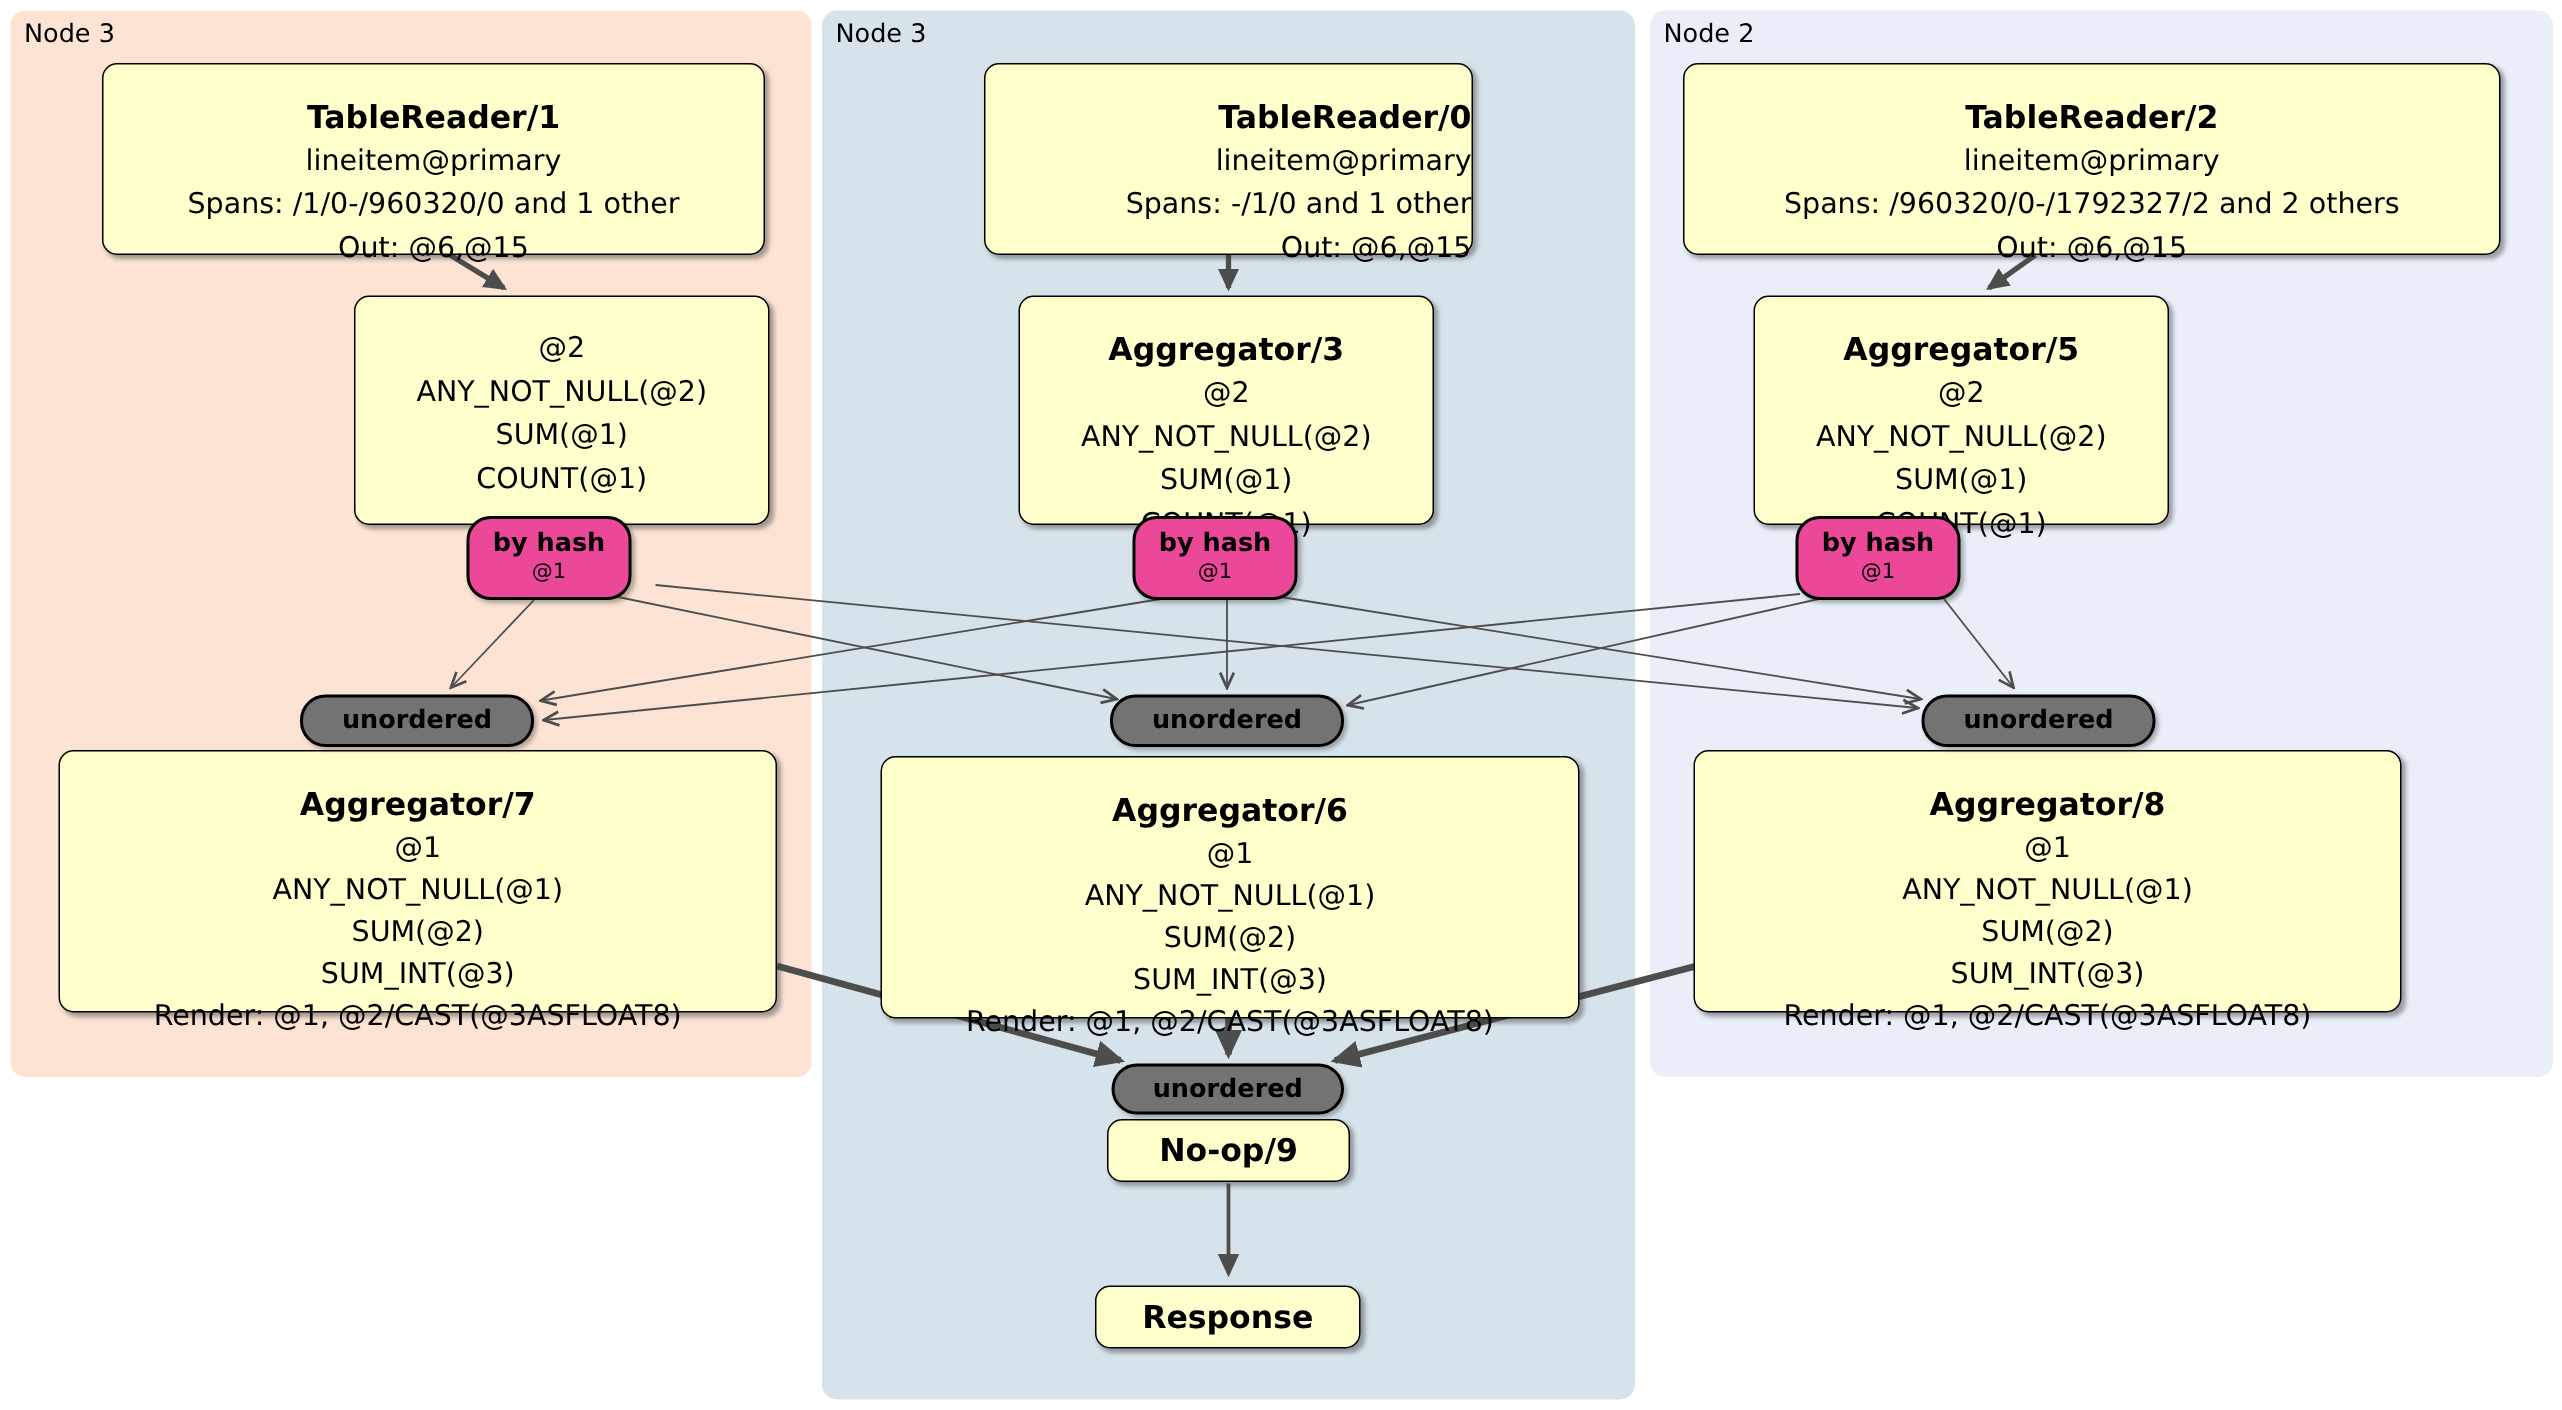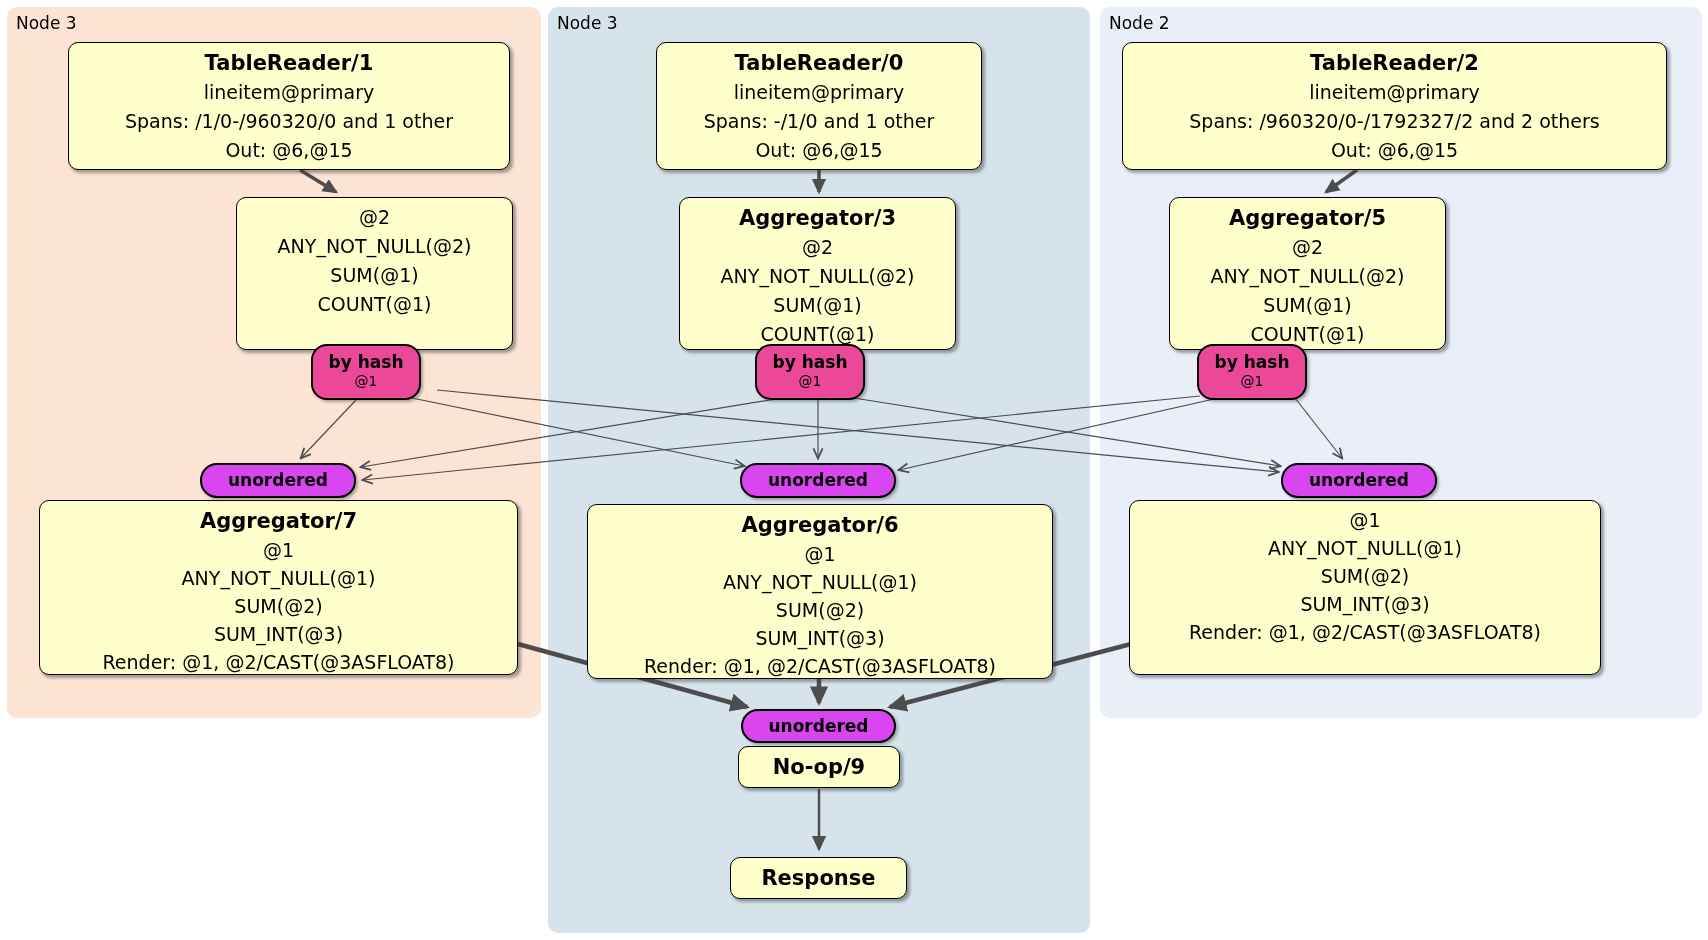--- a/index.html
+++ b/index.html
@@ -33,21 +33,21 @@
   }
   .pbox {
     position: absolute;
     background: #ffffcc;
     border: 1.6px solid #000;
     border-radius: 10px;
     box-shadow: 2.5px 2.5px 3px rgba(60,60,60,0.45);
     text-align: center;
     box-sizing: border-box;
     z-index: 2;
-    padding-top: 5px;
+    padding-top: 20px;
   }
   .ptitle { font-weight: bold; font-size: 21px; line-height: 30px; white-space: nowrap; }
   .pline  { font-size: 19px;  line-height: 29px; white-space: nowrap; }
   .lower .pline { line-height: 28px; }
   .pbox.single {
     display: flex;
     align-items: center;
     justify-content: center;
     padding: 0;
   }
@@ -60,21 +60,21 @@
     box-shadow: 2px 2px 3px rgba(60,60,60,0.4);
   }
   .pill-hash {
     background: #ec4899;
     border-radius: 16px;
     width: 110px; height: 56px;
   }
   .pill-hash .pill-label { font-weight: bold; font-size: 17px; line-height: 20px; margin-top: 6px; }
   .pill-hash .pill-sub   { font-size: 14px; line-height: 18px; }
   .pill-unordered {
-    background: #d946ef;
+    background: #737373;
     border-radius: 17px;
     width: 156px; height: 35px;
     font-weight: bold;
     font-size: 17px;
     line-height: 30px;
   }
 </style>
 </head>
 <body>
 
@@ -143,21 +143,21 @@
   <div class="pill pill-unordered" style="left:200px; top:463px;">unordered</div>
   <div class="pbox lower" style="left:39px; top:500px; width:479px; height:175px;">
     <div class="ptitle">Aggregator/7</div>
     <div class="pline">@1</div>
     <div class="pline">ANY_NOT_NULL(@1)</div>
     <div class="pline">SUM(@2)</div>
     <div class="pline">SUM_INT(@3)</div>
     <div class="pline">Render: @1, @2/CAST(@3ASFLOAT8)</div>
   </div>
 
-  <div class="pbox" style="left:656px; top:42px; width:326px; height:128px;">
+  <div class="pbox" style="left:656px; top:42px; width:326px; height:128px;text-align:right;">
     <div class="ptitle">TableReader/0</div>
     <div class="pline">lineitem@primary</div>
     <div class="pline">Spans: -/1/0 and 1 other</div>
     <div class="pline">Out: @6,@15</div>
   </div>
   <div class="pbox" style="left:679px; top:197px; width:277px; height:153px;">
     <div class="ptitle">Aggregator/3</div>
     <div class="pline">@2</div>
     <div class="pline">ANY_NOT_NULL(@2)</div>
     <div class="pline">SUM(@1)</div>
@@ -189,20 +189,21 @@
     <div class="pline">ANY_NOT_NULL(@2)</div>
     <div class="pline">SUM(@1)</div>
     <div class="pline">COUNT(@1)</div>
   </div>
   <div class="pill pill-hash" style="left:1197px; top:344px;">
     <div class="pill-label">by hash</div>
     <div class="pill-sub">@1</div>
   </div>
   <div class="pill pill-unordered" style="left:1281px; top:463px;">unordered</div>
   <div class="pbox lower" style="left:1129px; top:500px; width:472px; height:175px;">
+    <div class="ptitle">Aggregator/8</div>
     <div class="pline">@1</div>
     <div class="pline">ANY_NOT_NULL(@1)</div>
     <div class="pline">SUM(@2)</div>
     <div class="pline">SUM_INT(@3)</div>
     <div class="pline">Render: @1, @2/CAST(@3ASFLOAT8)</div>
   </div>
 
   <div class="pill pill-unordered" style="left:741px; top:709px; width:155px; height:34px;">unordered</div>
   <div class="pbox single" style="left:738px; top:746px; width:162px; height:42px;">
     <div class="ptitle">No-op/9</div>

